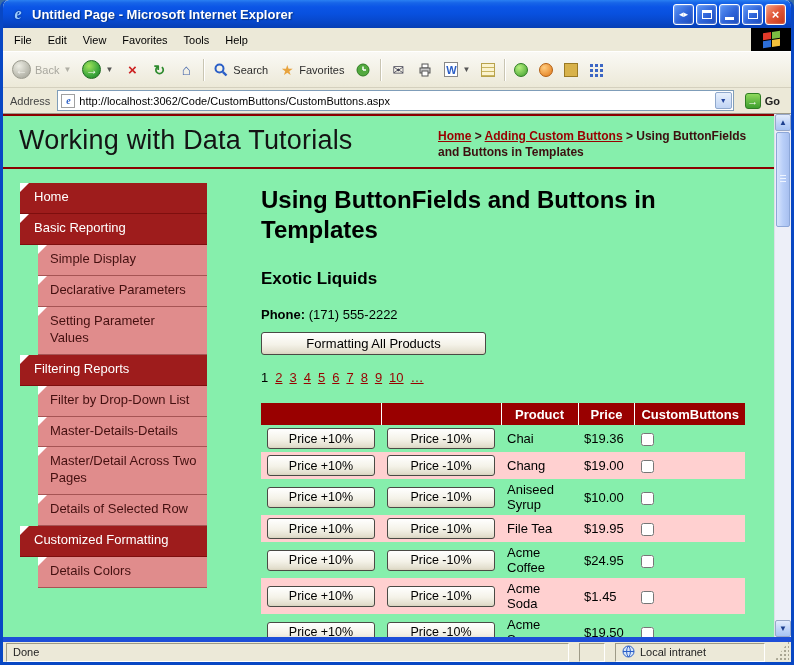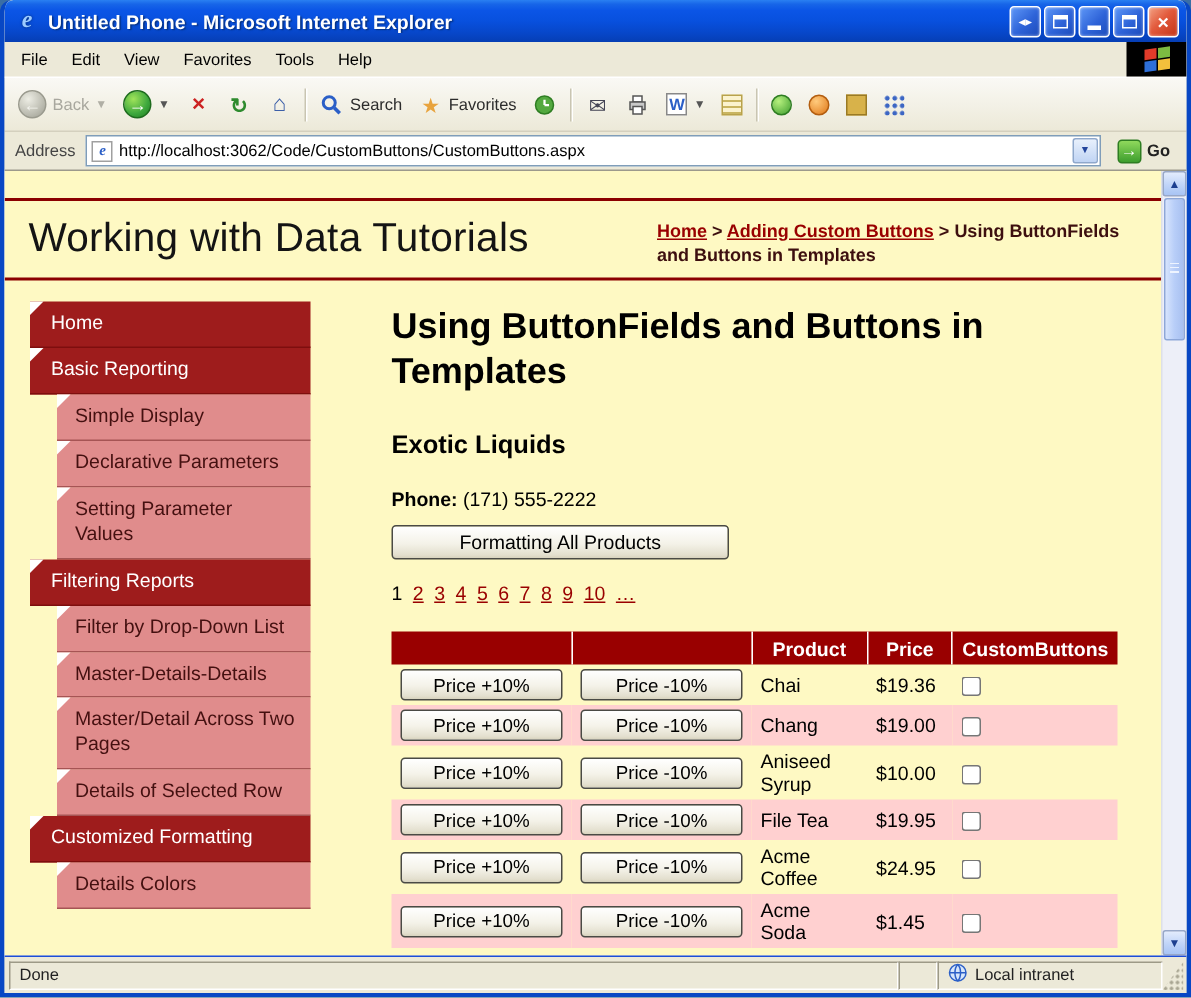--- a/index.html
+++ b/index.html
@@ -87,21 +87,21 @@
   .addr-drop { width: 17px; height: 17px; flex: none; background: linear-gradient(#E8F0FC,#C0D4F4);
     border: 1px solid #8FA8CC; border-radius: 2px; display: flex; align-items: center;
     justify-content: center; font-size: 7px; color: #23459C; cursor: pointer; }
   .go-btn { display: flex; align-items: center; gap: 4px; font-size: 11px; font-weight: bold;
     color: #222; padding: 2px 6px; border-radius: 2px; cursor: pointer; }
   .go-icon { width: 16px; height: 16px; border-radius: 3px; background: linear-gradient(#8FD95C,#3E9E2E);
     border: 1px solid #2E7D22; color: #fff; display: flex; align-items: center; justify-content: center; font-size: 11px; }
 
   
   .content-row { flex: 1; display: flex; min-height: 0; background: #fff; }
-  .page { flex: 1; overflow: hidden; background: #fef9c3; padding-top: 18px; }
+  .page { flex: 1; overflow: hidden; background: #86efac; padding-top: 0; }
 
   .site-header { display: flex; justify-content: space-between; align-items: flex-start; gap: 10px;
     padding: 9px 14px 7px 16px; border-top: 2px solid #8B0000; border-bottom: 2px solid #8B0000; }
   .site-title { font-size: 27px; color: #141414; letter-spacing: .2px; white-space: nowrap; }
   .breadcrumb { width: 322px; flex: none; font-size: 12px; font-weight: bold; color: #3D0F0F;
     line-height: 1.35; padding-top: 3px; }
   .crumb-link { color: var(--maroon, #990000); text-decoration: underline; cursor: pointer; }
   .crumb-sep, .crumb-current { color: #3D0F0F; }
 
   .page-body { display: flex; gap: 54px; padding: 14px 0 0 17px; }
@@ -150,39 +150,39 @@
   .sb-btn { height: 17px; flex: none; background: linear-gradient(180deg,#E3ECFD,#C0D4F8 55%,#A8C4F4);
     border: 1px solid #98A8C8; border-radius: 2px; color: #1D3F8F; display: flex;
     align-items: center; justify-content: center; font-size: 8px; cursor: pointer; }
   .sb-track { flex: 1; position: relative; }
   .sb-thumb { position: absolute; top: 1px; left: 1px; right: 1px; height: 95px; border-radius: 2px;
     border: 1px solid #8DA7D8; background: linear-gradient(90deg,#D7E4FD,#B8CEF8 50%,#A8C0F0); cursor: grab; }
   .sb-thumb::after { content: ""; position: absolute; left: 3px; right: 3px; top: 42px; height: 9px;
     background: repeating-linear-gradient(180deg,#EEF4FF 0 1px, transparent 1px 3px); }
 
   
-  .statusbar { height: 25px; flex: none; background: #ECE9D8; border-top: 1px solid #1d4ed8;
-    display: flex; align-items: center; gap: 0; padding: 2px 2px 2px 3px; font-size: 11px; color: #222; }
+  .statusbar { height: 25px; flex: none; background: #ECE9D8; border-top: 5px solid #1d4ed8;
+    display: flex; align-items: center; gap: 10px; padding: 2px 2px 2px 3px; font-size: 11px; color: #222; }
   .status-panel { height: 19px; display: flex; align-items: center; gap: 5px; padding: 0 6px;
     border: 1px solid; border-color: #9D9A87 #FFFFFF #FFFFFF #9D9A87; }
   .status-left { flex: 1; }
   .status-mid { width: 26px; }
   .status-right { width: 150px; }
   .grip { width: 14px; height: 19px; align-self: flex-end;
     background-image: radial-gradient(#A9A693 1px, transparent 1.3px); background-size: 4px 4px;
     clip-path: polygon(100% 0, 100% 100%, 0 100%); }
 </style>
 </head>
 <body>
 
 <div class="window">
 
   <div class="titlebar">
     <span class="ie-logo">e</span>
-    <span class="title-text">Untitled Phone - Microsoft Internet Explorer</span>
+    <span class="title-text">Untitled Page - Microsoft Internet Explorer</span>
     <div class="win-buttons">
       <span class="wbtn">◂▸</span>
       <span class="wbtn">
           <span class="mini-win"></span>
         </span>
       <span class="wbtn">
           <span class="mini-bar"></span>
         </span>
       <span class="wbtn">
           <span class="mini-win"></span>

